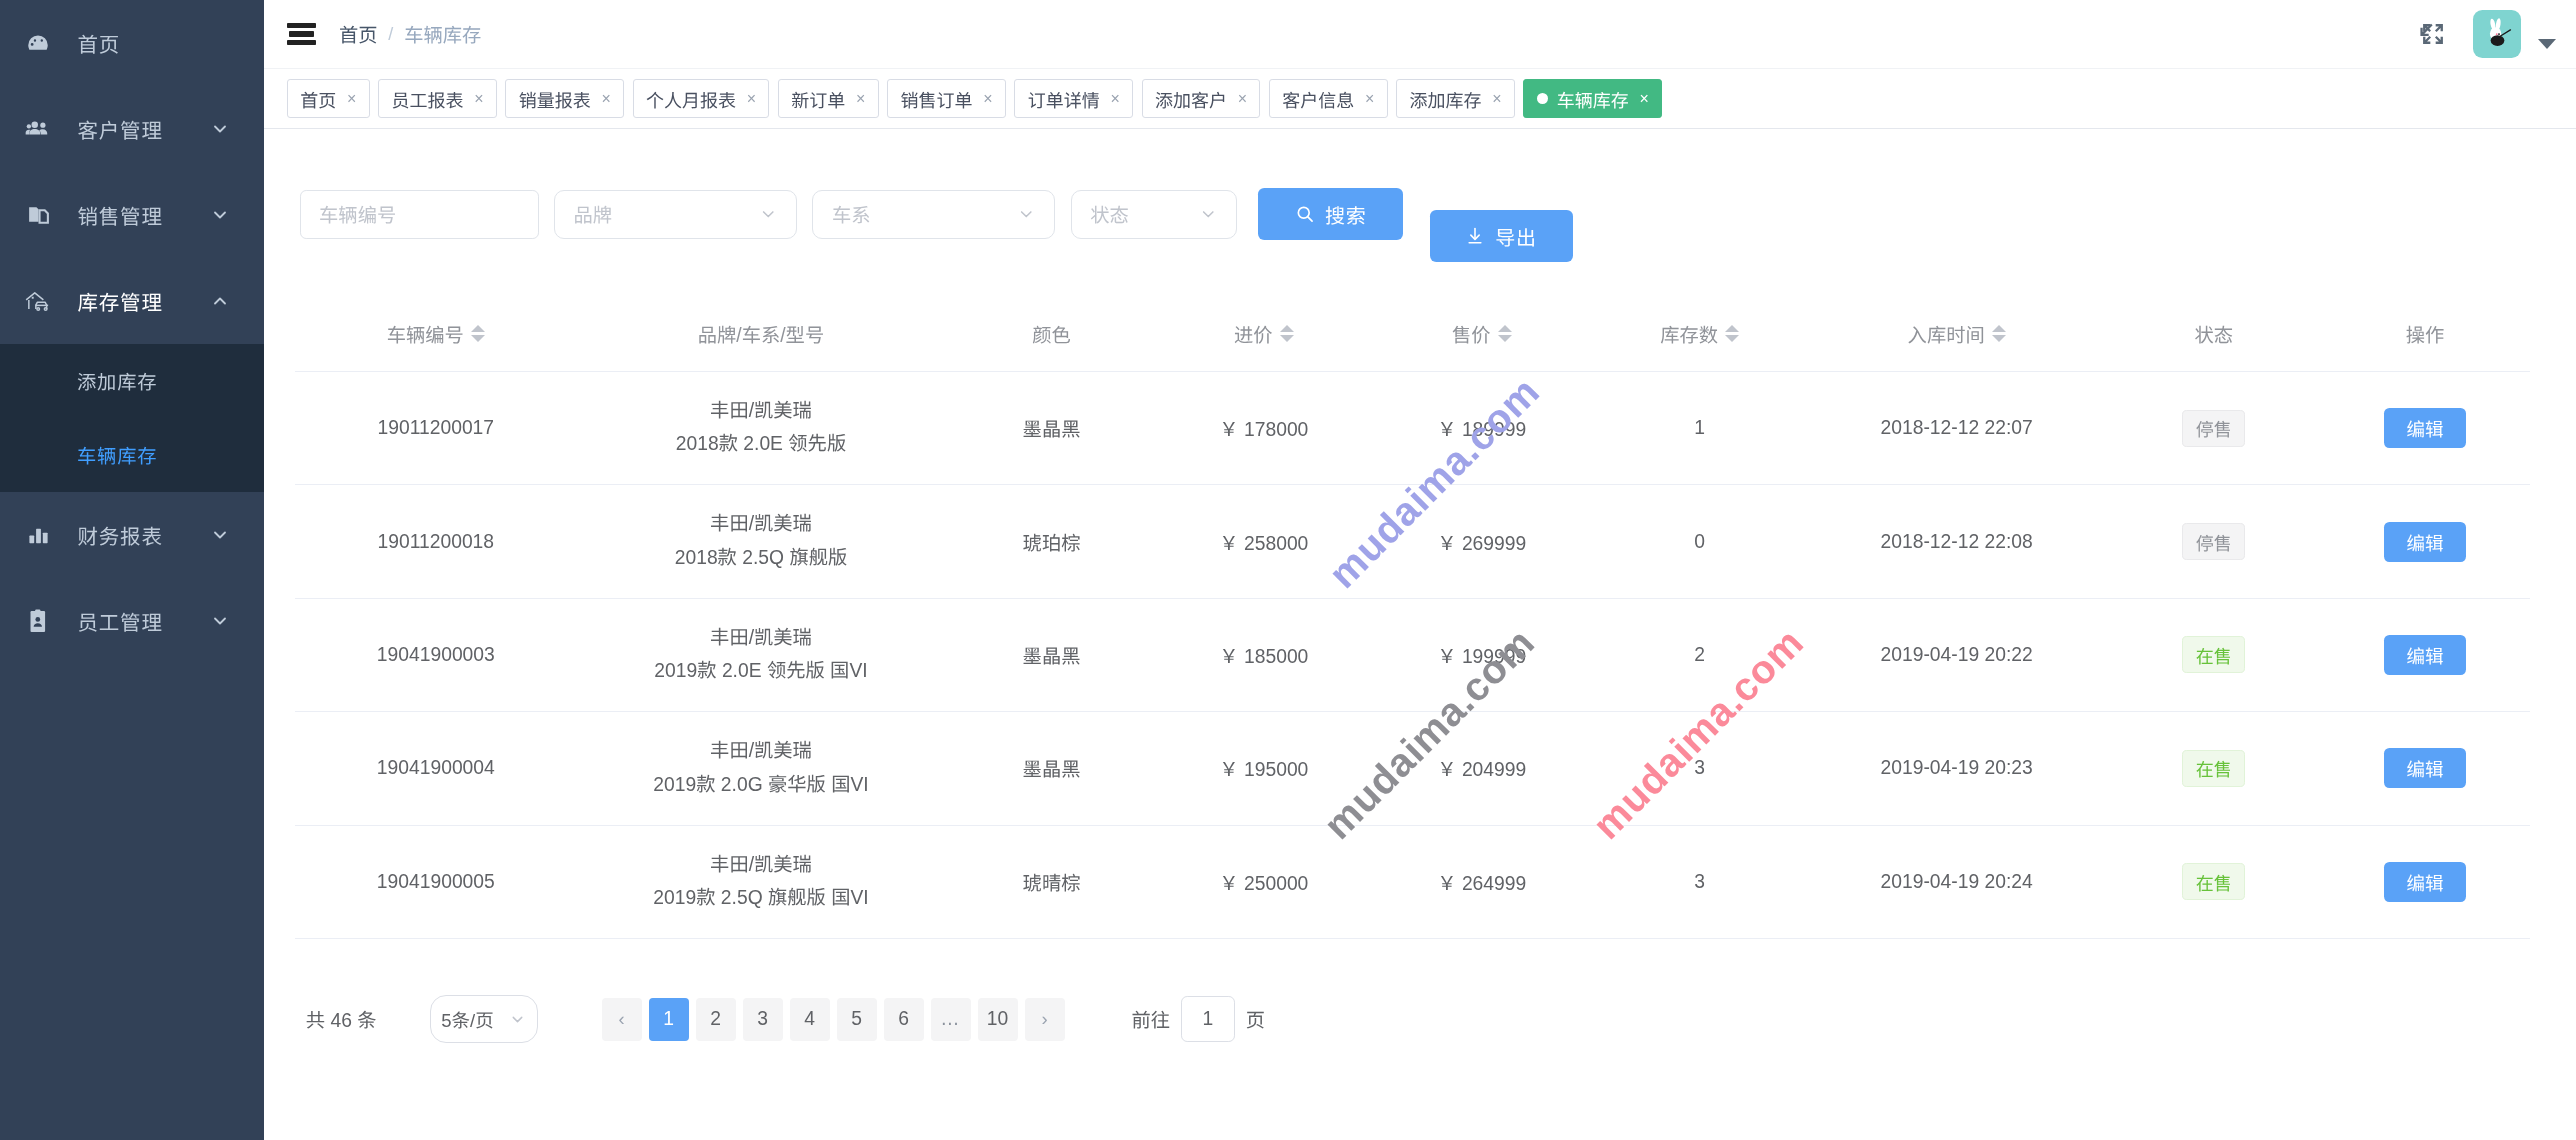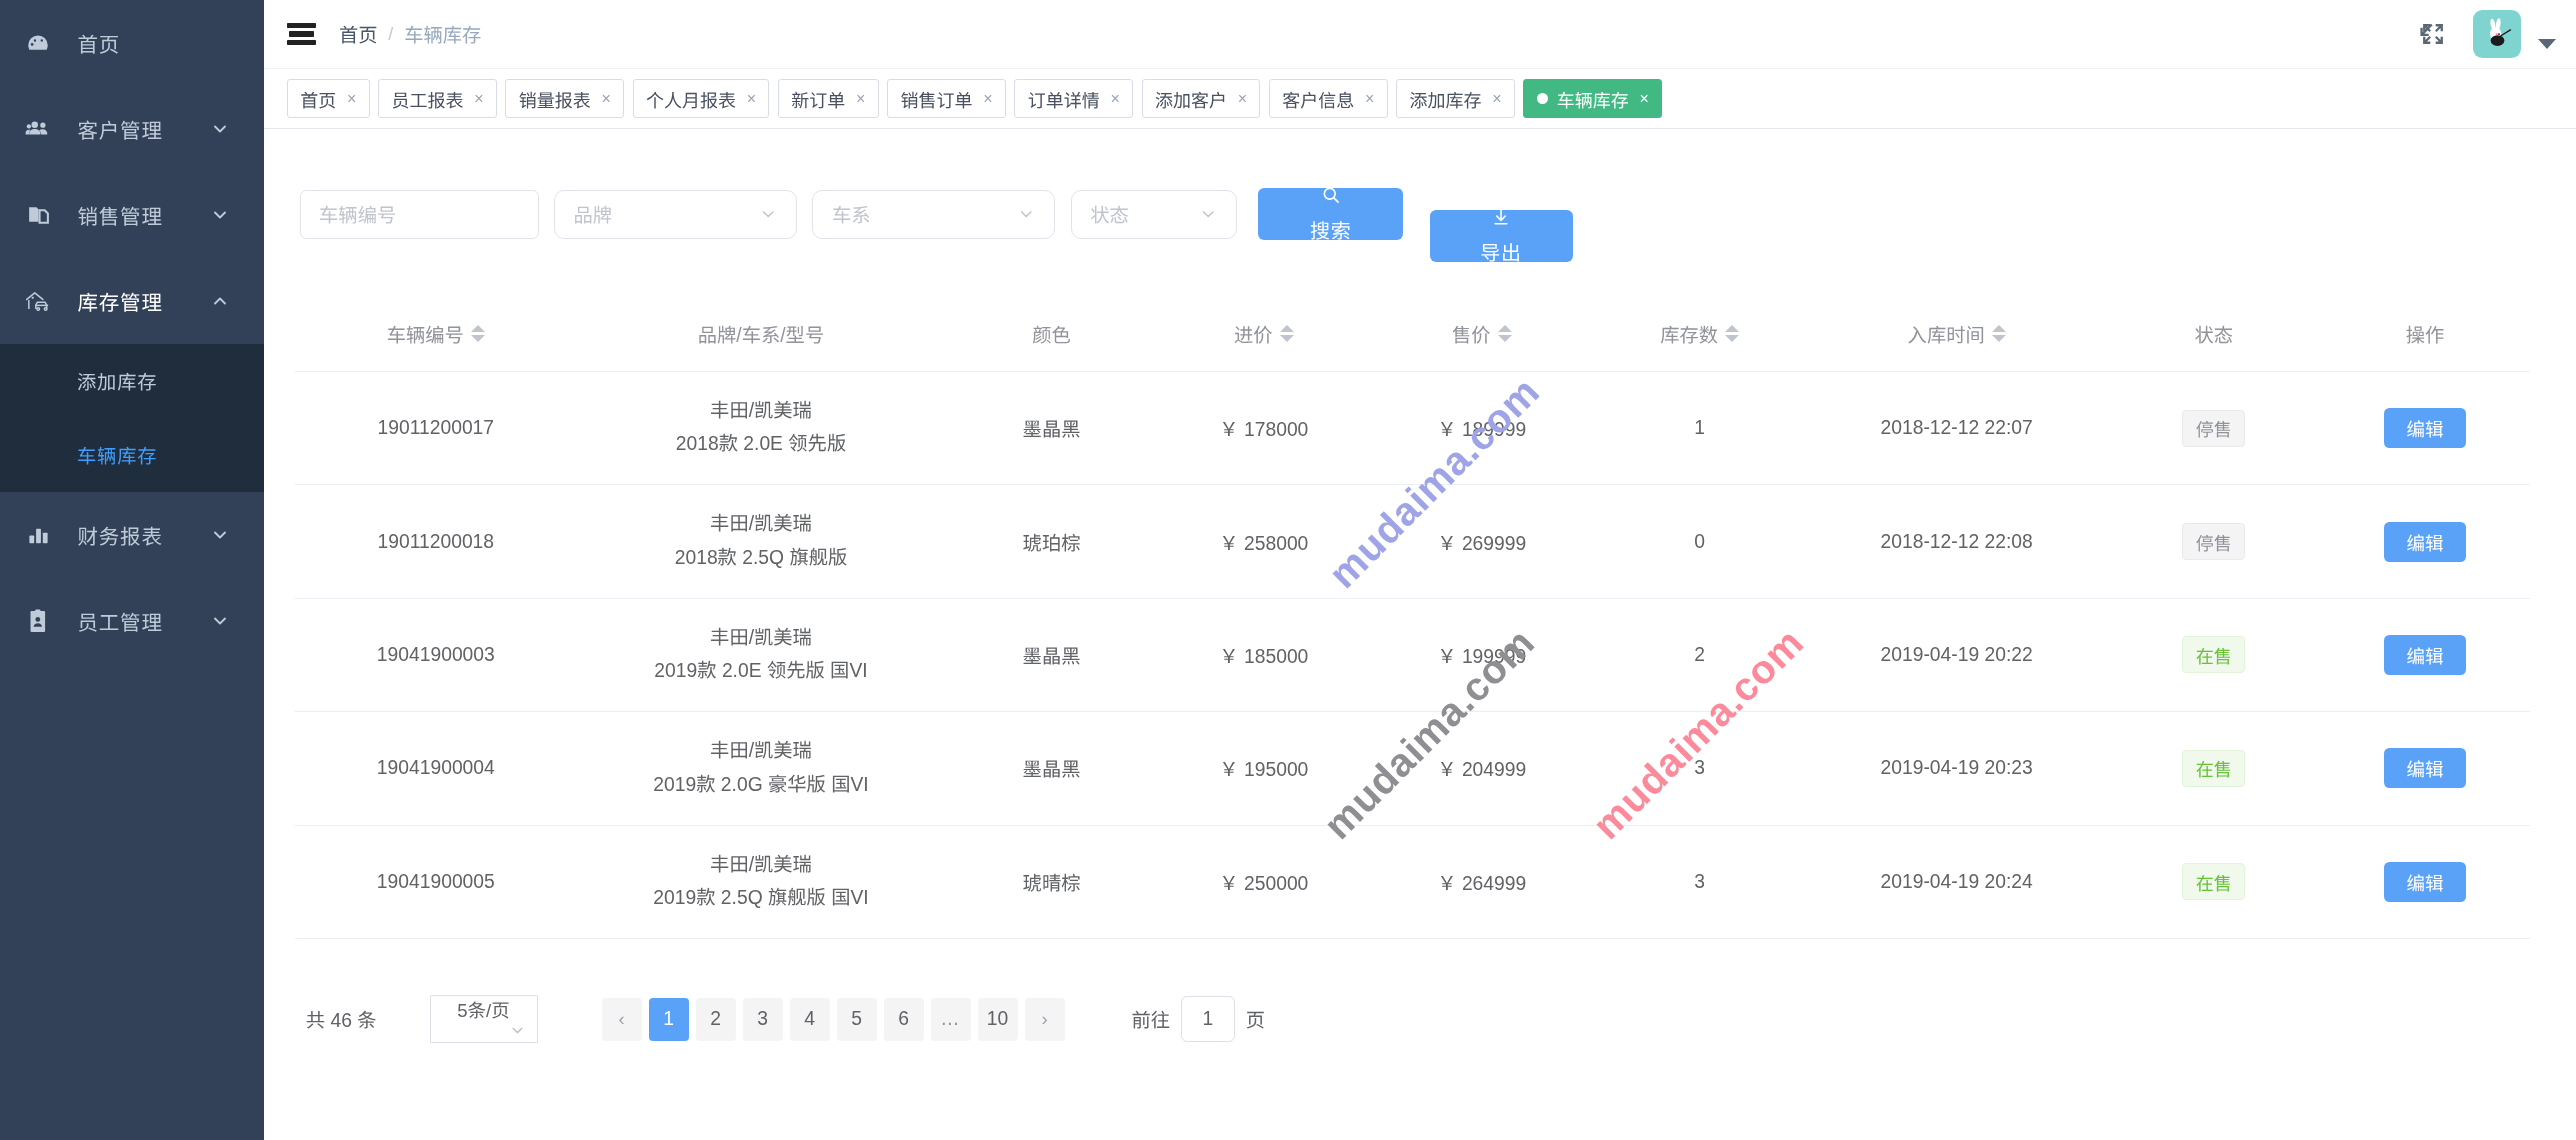--- a/index.html
+++ b/index.html
@@ -213,21 +213,20 @@
     border-radius: 6.2px;
     background: #5aa2f7;
     color: #fff;
     font-size: 20px;
     display: flex; align-items: center; justify-content: center;
     gap: 10px;
     padding: 0 25px;
     cursor: pointer;
     font-family: inherit;
     letter-spacing: 0.8px;
-    flex-direction: column;
   }
   .btn svg { display: block; }
   .btn.search { width: 145px; margin-left: 6.2px; }
   .btn.export { width: 143px; margin-left: 10.8px; margin-top: 44px; }
 
   
   .tablewrap { margin-top: 39px; position: relative; }
   table.grid { width: 100%; border-collapse: collapse; table-layout: fixed; }
   table.grid th {
     font-weight: normal;
@@ -289,27 +288,26 @@
     margin-left: 10.8px;
     display: flex; align-items: center;
     font-size: 19.3px;
     color: #606266;
     gap: 36px;
   }
   .pg-total { margin-right: 17px; white-space: nowrap; }
   .pg-size {
     width: 108px; height: 48px;
     border: 1.5px solid #dcdfe6;
-    border-radius: 1px;
+    border-radius: 16px;
     display: flex; align-items: center;
     padding: 0 10.8px;
     font-size: 18.5px;
     color: #606266;
     cursor: pointer;
-    flex-direction: column;
   }
   .pg-size .sel-caret { margin-left: auto; width: 17px; height: 17px; color: #c0c4cc; }
   .pg-size .sel-caret svg { display: block; }
   .pg-nav { display: flex; align-items: center; gap: 7px; margin-left: 28px; }
   .pg-btn {
     min-width: 40px; height: 43px;
     background: #f4f4f5;
     border-radius: 3.9px;
     display: flex; align-items: center; justify-content: center;
     font-size: 19.3px;

